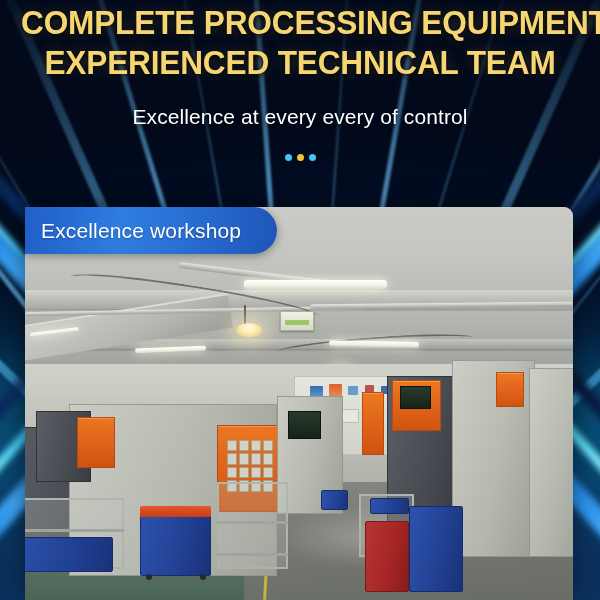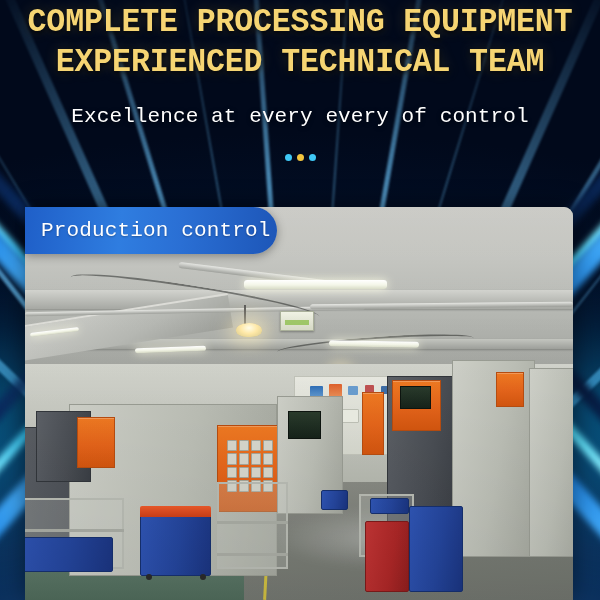--- a/index.html
+++ b/index.html
@@ -9,21 +9,20 @@
     font-family:"Liberation Sans", sans-serif;
     overflow:hidden;
   }
 
   .banner {
     position:relative;
     width:600px; height:600px;
     overflow:hidden;
     background:
       radial-gradient(ellipse 150% 90% at 50% 112%, #1f6fc4 0%, #15508f 16%, #0d3564 32%, #072044 52%, #03122c 72%, #01091b 100%);
-    font-family: Liberation Mono, monospace;
   }
 
   
   .rays { position:absolute; inset:0; pointer-events:none; }
   .ray {
     position:absolute;
     bottom:-10%;
     left:50%;
     width:5px;
     height:125%;
@@ -484,16 +483,16 @@
         <div class="p-head" style="left:3%; top:60%; width:8px; height:8px;"></div>
         <div class="p-body" style="left:2.2%; top:62.5%; width:12px; height:20px; background:#22252b;"></div>
         <div class="p-legs" style="left:2.6%; top:73%; width:10px; height:18px;"></div>
       </div>
 
       <div class="photo-haze"></div>
     </div>
   </div>
 
   <div class="badge">
-    <span class="badge-label">Production control</span>
+    <span class="badge-label">Excellence workshop</span>
   </div>
 
 </div>
 
 </body></html>

